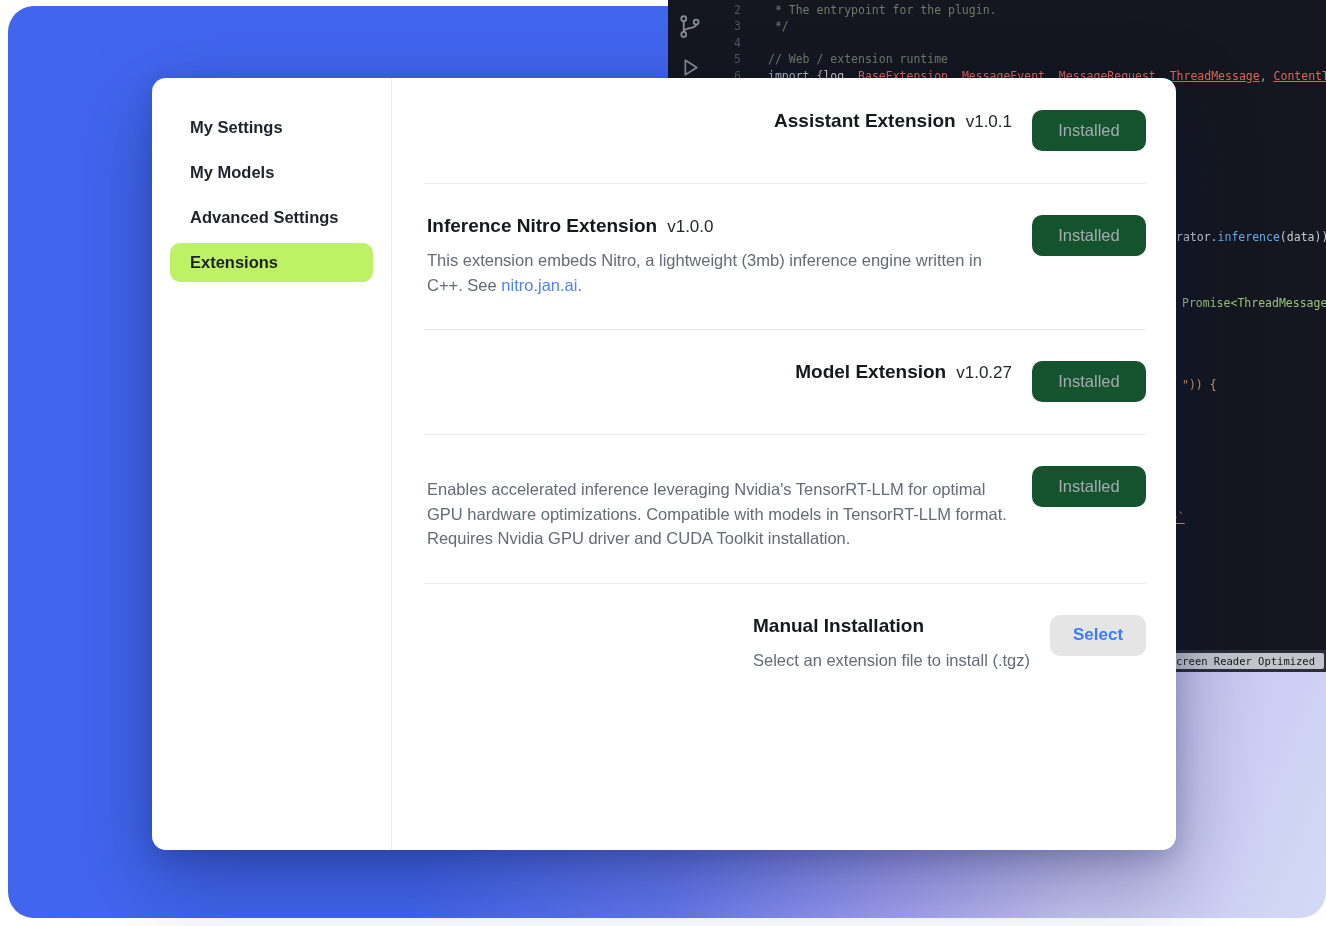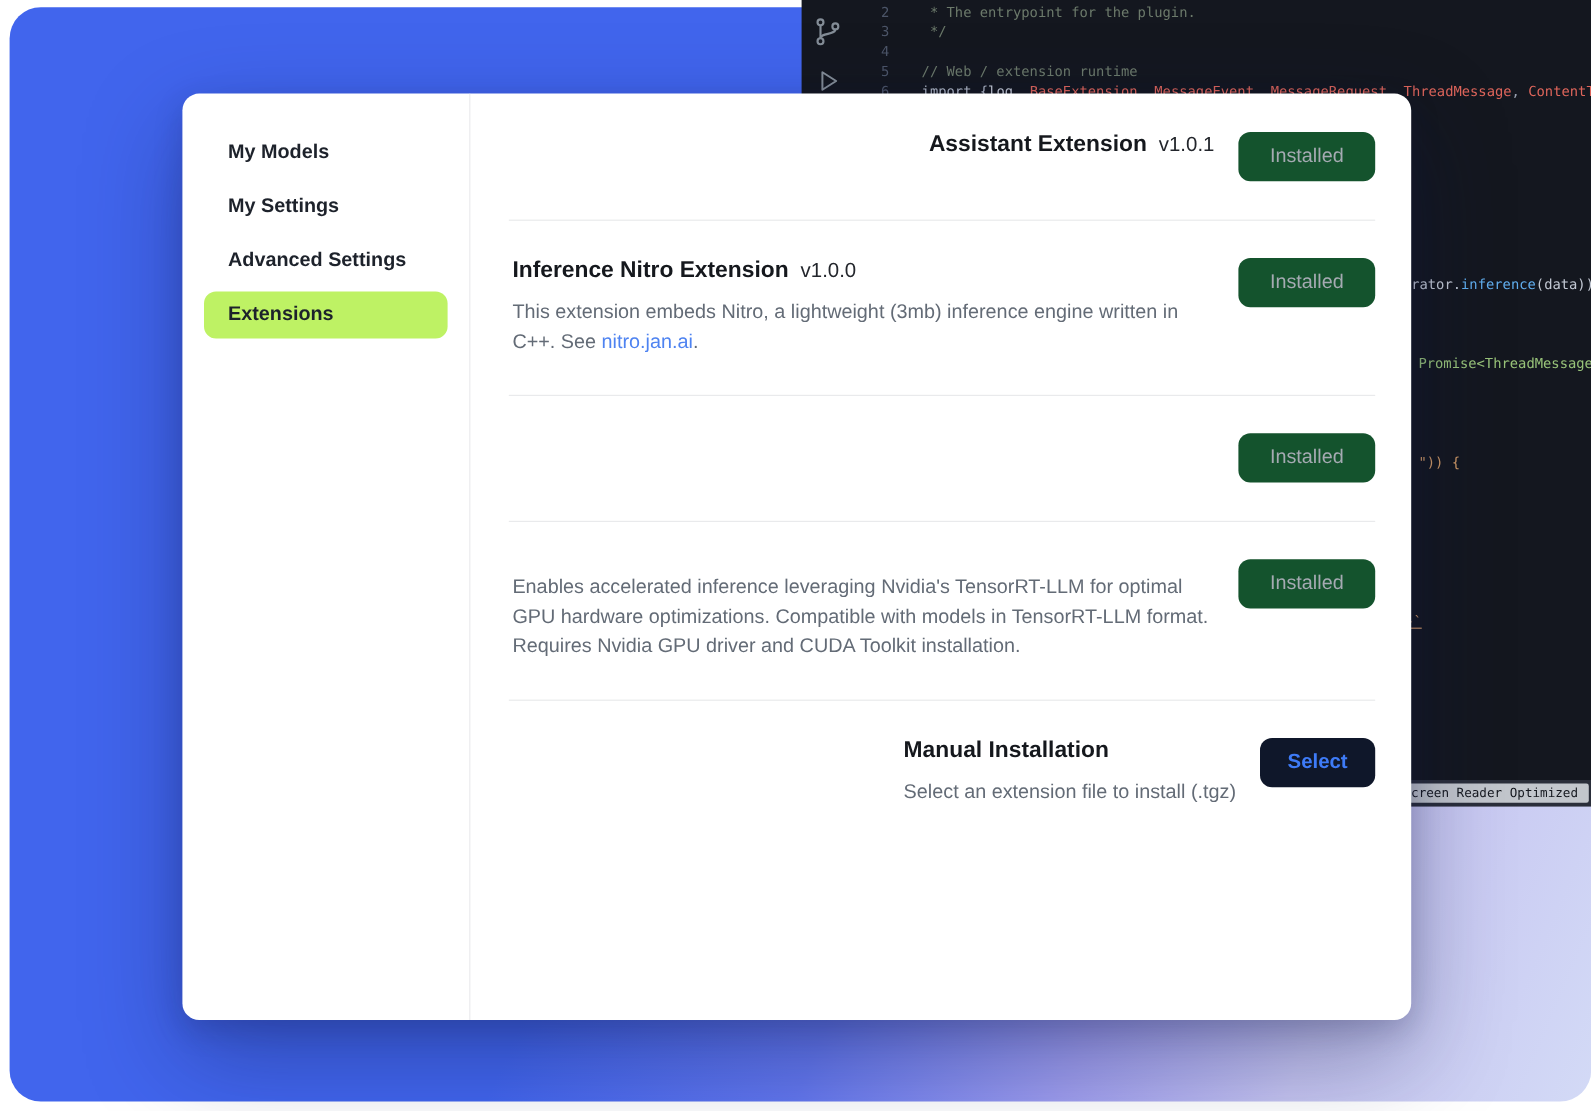--- a/index.html
+++ b/index.html
@@ -25,21 +25,21 @@
   .activity { position:absolute; left:9px; top:13px; width:30px; display:flex; flex-direction:column; gap:15px; }
   .activity svg { display:block; }
   .code-area { position:absolute; left:0; top:2px; right:0; }
   .code-row { display:flex; height:16.4px; line-height:16.4px; font-size:11.5px; white-space:pre; }
   .ln { width:73px; text-align:right; color:#4c5568; flex-shrink:0; }
   .code { padding-left:27px; white-space:pre; }
   .c-comment { color:#6c7a6b;text-align:center; }
   .c-plain { color:#c3c9d4; }
   .c-kw { color:#aeb6c4; }
   .c-punct { color:#9aa2b1; }
-  .c-type { color:#de655b; }
+  .c-type { color:#de655b; text-decoration:underline; }
   .c-fn { color:#61aeee;margin-top:16px; }
   .c-green { color:#98c379; }
   .c-orange { color:#d19a66; }
   .frag { position:absolute; font-size:11.5px; line-height:14px; white-space:nowrap; }
   .u { text-decoration:underline; }
   .statusbar {
     position:absolute; left:0; bottom:0; width:100%; height:22px;
     background:#2a2e3a; display:flex; align-items:center; justify-content:flex-end;
     gap:9px; padding-right:2px;
   }
@@ -72,21 +72,21 @@
   .sec-left { max-width:585px; }
   .sec-title { font-size:19px; font-weight:700; color:#15181d; display:inline; }
   .version { font-size:17px; font-weight:400; color:#23262c; margin-left:10px; }
   .desc { margin-top:11px; font-size:16.5px; line-height:24.5px; color:#636b76; }
   .link { color:#4e83f1; cursor:pointer; }
   .btn {
     border:none; border-radius:10px; font-family:inherit; cursor:pointer;
     flex-shrink:0; margin-left:20px;
   }
   .btn-installed { width:114px; height:41px; background:#14532d; color:#a5aab2; font-size:16.5px; }
-  .btn-select { width:96px; height:41px; background:#0f172a; color:#3e7bf7; font-size:17px; font-weight:700; }
+  .btn-select { width:96px; height:41px; background:#e5e5e5; color:#3e7bf7; font-size:17px; font-weight:700; }
 </style>
 </head>
 <body>
 
 <div class="hero"></div>
 
 <div class="editor">
   <div class="activity">
     <span>
       <svg width="27" height="27" viewBox="0 0 24 24" fill="none" stroke="#848d97" stroke-width="1.6">
@@ -134,22 +134,22 @@
 
   <div class="statusbar">
     <span class="sb-go">go</span>
     <span class="sb-chip">Screen Reader Optimized</span>
   </div>
 </div>
 
 <div class="modal">
 
   <div class="sidebar">
+    <div class="side-item">My Settings</div>
     <div class="side-item">My Models</div>
-    <div class="side-item">My Settings</div>
     <div class="side-item">Advanced Settings</div>
     <div class="side-item selected">Extensions</div>
   </div>
 
   <div class="main">
 
     <div class="section first">
       <div class="sec-left">
         <div>
           <span class="sec-title">Assistant Extension</span><span class="version">v1.0.1</span>
@@ -163,20 +163,23 @@
         <div>
           <span class="sec-title">Inference Nitro Extension</span><span class="version">v1.0.0</span>
         </div>
         <div class="desc"><span>This extension embeds Nitro, a lightweight (3mb) inference engine written in C++. See </span><span class="link">nitro.jan.ai</span><span>.</span></div>
       </div>
       <button class="btn btn-installed">Installed</button>
     </div>
 
     <div class="section">
       <div class="sec-left">
+        <div>
+          <span class="sec-title">Model Extension</span><span class="version">v1.0.27</span>
+        </div>
       </div>
       <button class="btn btn-installed">Installed</button>
     </div>
 
     <div class="section">
       <div class="sec-left">
         <div class="desc">Enables accelerated inference leveraging Nvidia's TensorRT-LLM for optimal GPU hardware optimizations. Compatible with models in TensorRT-LLM format. Requires Nvidia GPU driver and CUDA Toolkit installation.</div>
       </div>
       <button class="btn btn-installed">Installed</button>
     </div>

